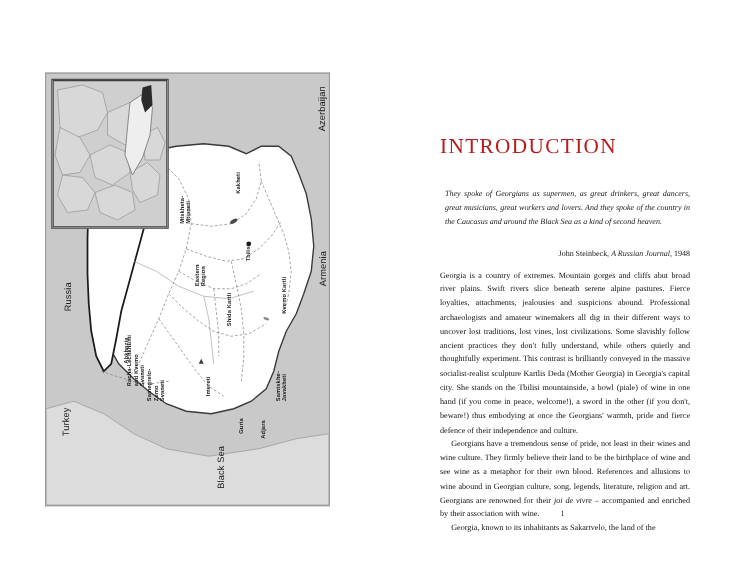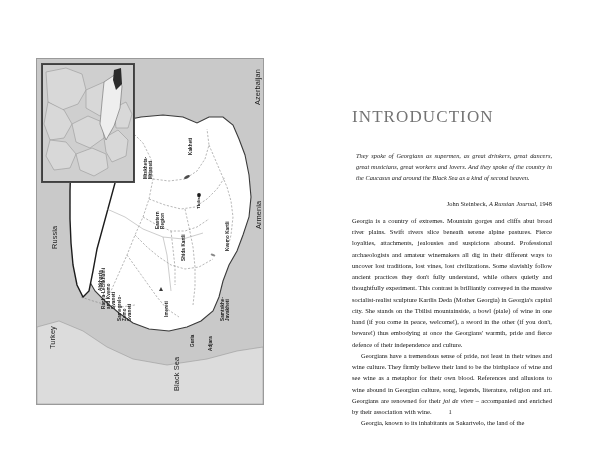--- a/index.html
+++ b/index.html
@@ -38,21 +38,21 @@
   .lbl.region{font-size:4.6px;font-weight:600;}
   .lbl.sea{font-size:7.4px;}
   .lbl.city{font-size:4.4px;font-weight:700;}
   .rot{transform-origin:0 0;}
 
   
   .right-page{position:absolute;left:300px;top:0;width:300px;height:450px;background:#fff;}
   .chapter-title{
     position:absolute;left:52px;top:96px;
     font-family:"Liberation Serif", serif;
-    font-size:17px;letter-spacing:1.1px;color:#737373;
+    font-size:17px;letter-spacing:1.1px;color:#b91c1c;
     font-weight:400;
   }
   .epigraph{
     position:absolute;left:56px;top:150px;width:196px;
     font-style:italic;font-size:6.4px;line-height:1.72;
     color:#1a1a1a;text-align:justify;
   }
   .epigraph-source{
     position:absolute;left:56px;top:200px;width:196px;
     font-size:6.4px;color:#1a1a1a;text-align:right;

